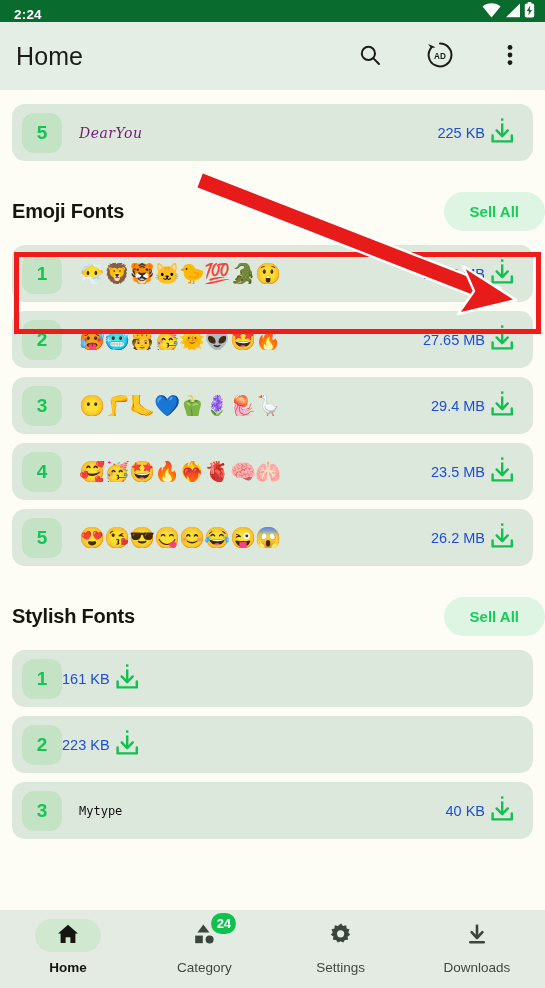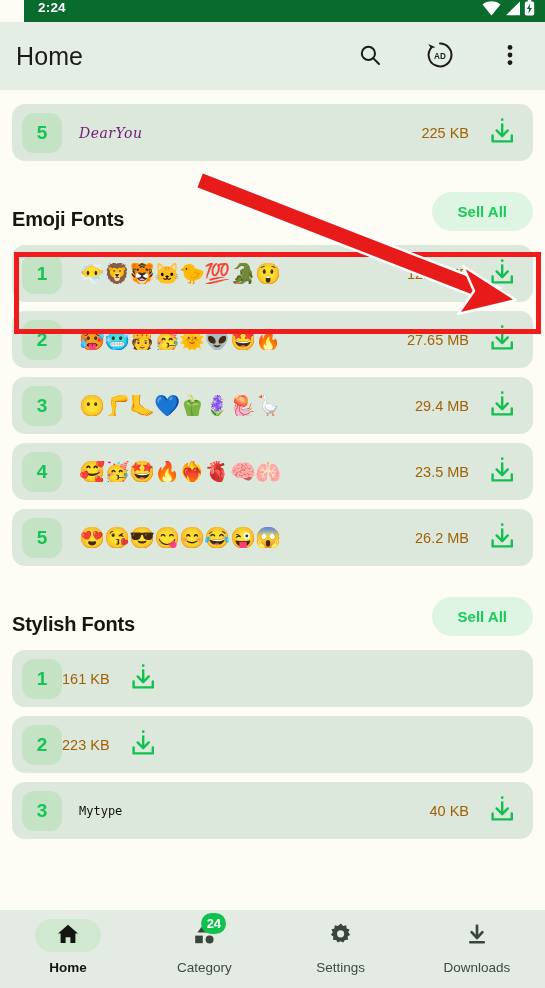--- a/index.html
+++ b/index.html
@@ -14,25 +14,24 @@
     font-family: "Liberation Sans", sans-serif;
     background: #fdfdf6;
     position: relative;
   }
 
   
   .status-bar {
     height: 22px;
     background: #0a6b2e;
     display: flex;
-    align-items: flex-start;
+    align-items: flex-end;
     justify-content: space-between;
     padding: 0 10px 0 14px;
     color: #ffffff;
-    margin-left: 24px;
   }
   .status-time {
     font-size: 13.5px;
     font-weight: bold;
     letter-spacing: .2px;
   }
   .status-icons {
     display: flex;
     align-items: center;
     gap: 3px;
@@ -138,40 +137,39 @@
     color: #111;
     letter-spacing: -.3px;
   }
   .row-name.mytype {
     font-family: "DejaVu Sans Mono", monospace;
     font-size: 12px;
     color: #111;
   }
   .row-size {
     font-size: 14.5px;
-    color: #a16207;
-    margin-right: 16px;
+    color: #1d4ed8;
     white-space: nowrap;
   }
   .dl-btn {
     width: 34px;
     height: 34px;
     display: flex;
     align-items: center;
     justify-content: center;
     flex-shrink: 0;
     cursor: pointer;
   }
 
   
   .section-header {
     display: flex;
-    align-items: flex-end;
+    align-items: center;
     justify-content: space-between;
-    padding: 22px 12px 14px 12px;
+    padding: 22px 0 14px 12px;
   }
   .section-title {
     font-size: 20px;
     font-weight: bold;
     color: #14160f;
     letter-spacing: -.2px;
   }
   .sell-all {
     background: #dff5e3;
     color: #17cc57;
@@ -219,21 +217,21 @@
     font-size: 13.5px;
     color: #404a40;
   }
   .nav-item.active .nav-label {
     font-weight: bold;
     color: #14160f;
   }
   .nav-badge {
     position: absolute;
     top: -6px;
-    left: 30px;
+    left: 40px;
     min-width: 25px;
     height: 21px;
     padding: 0 5px;
     border-radius: 11px;
     background: #10c24d;
     color: #ffffff;
     font-size: 13px;
     font-weight: bold;
     display: flex;
     align-items: center;

